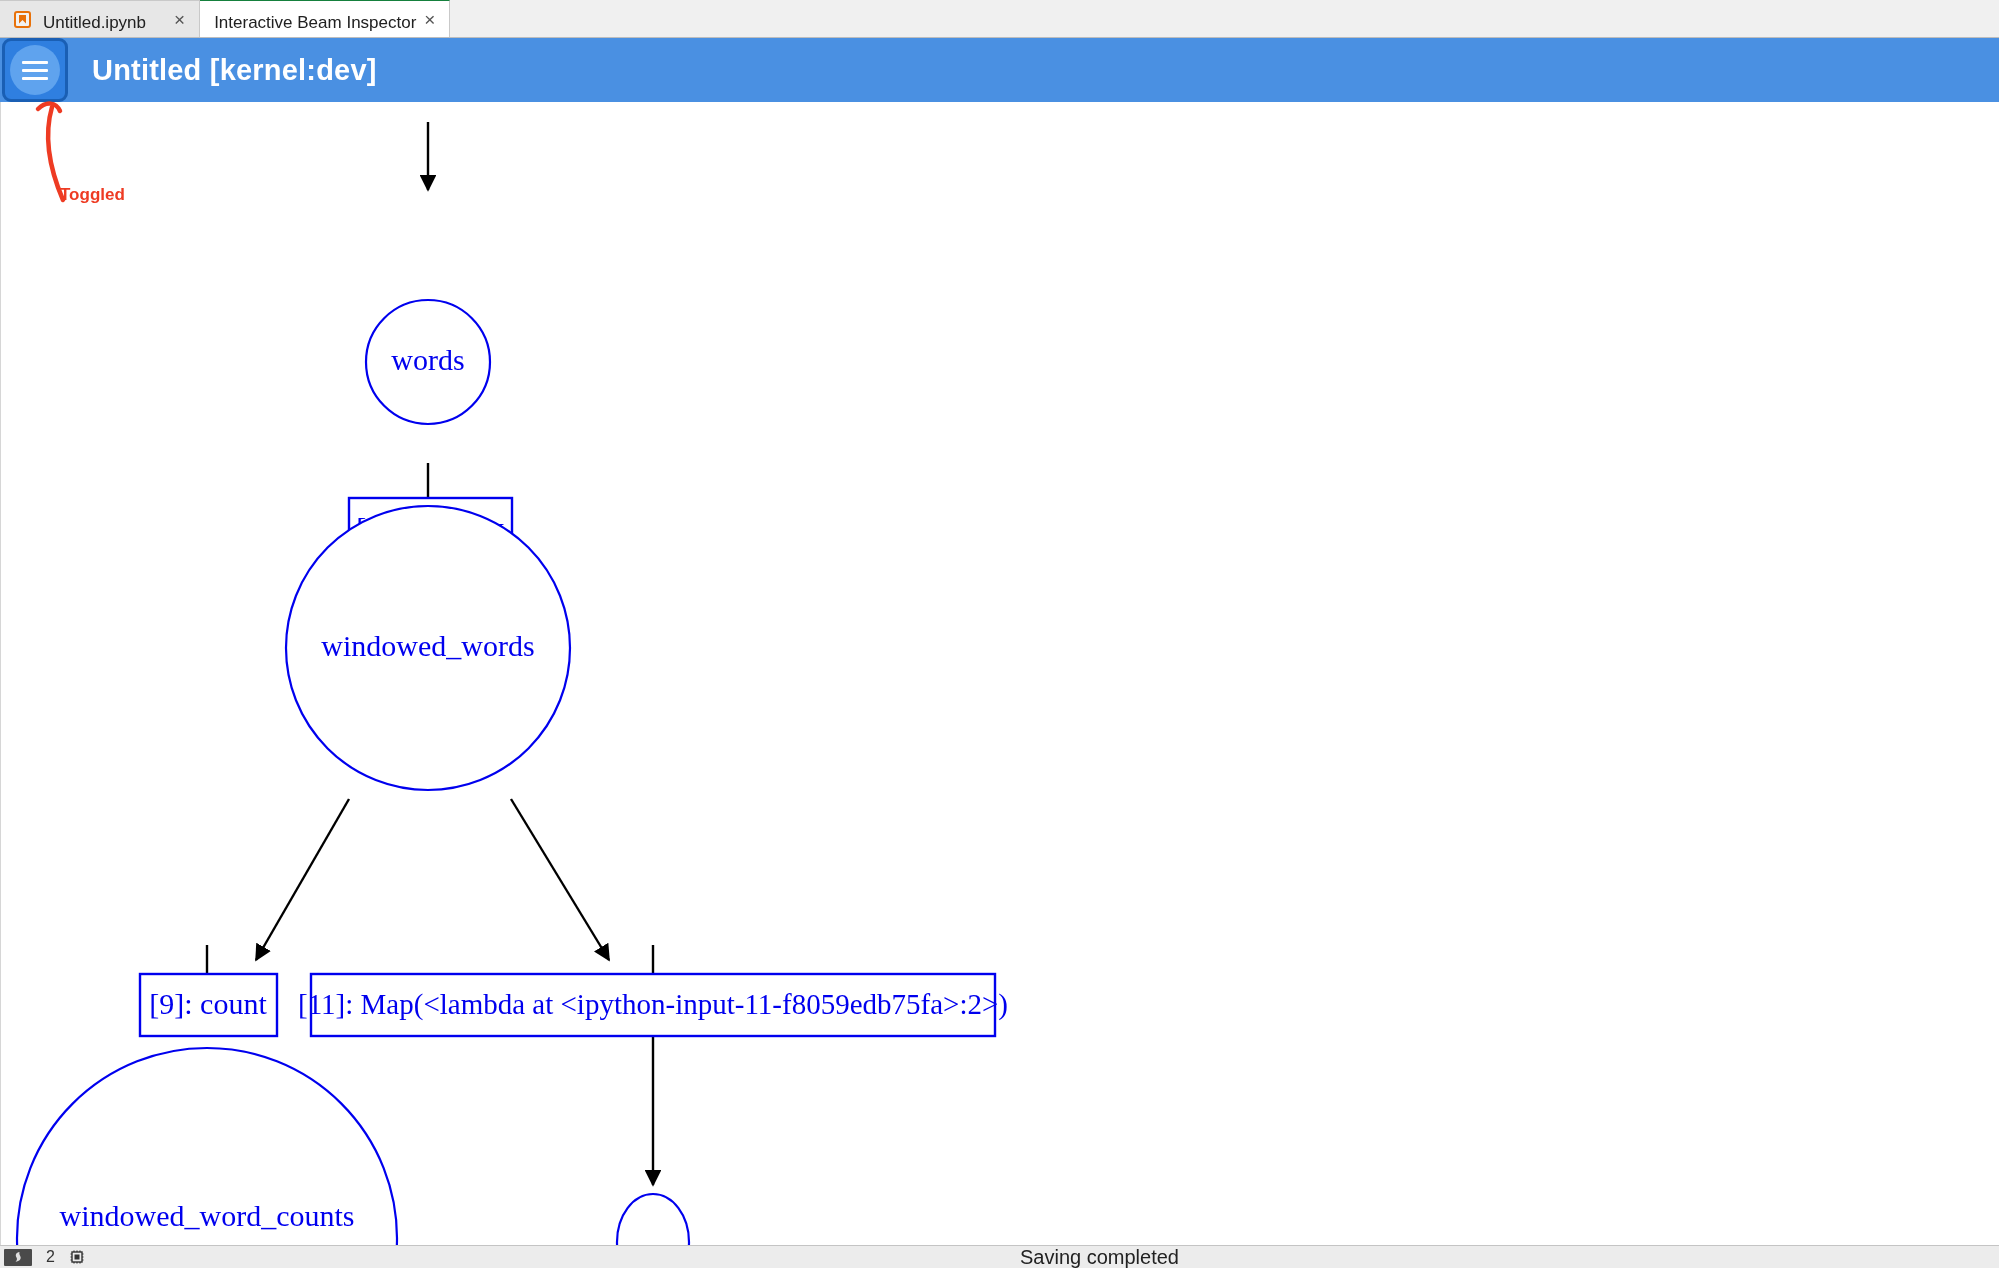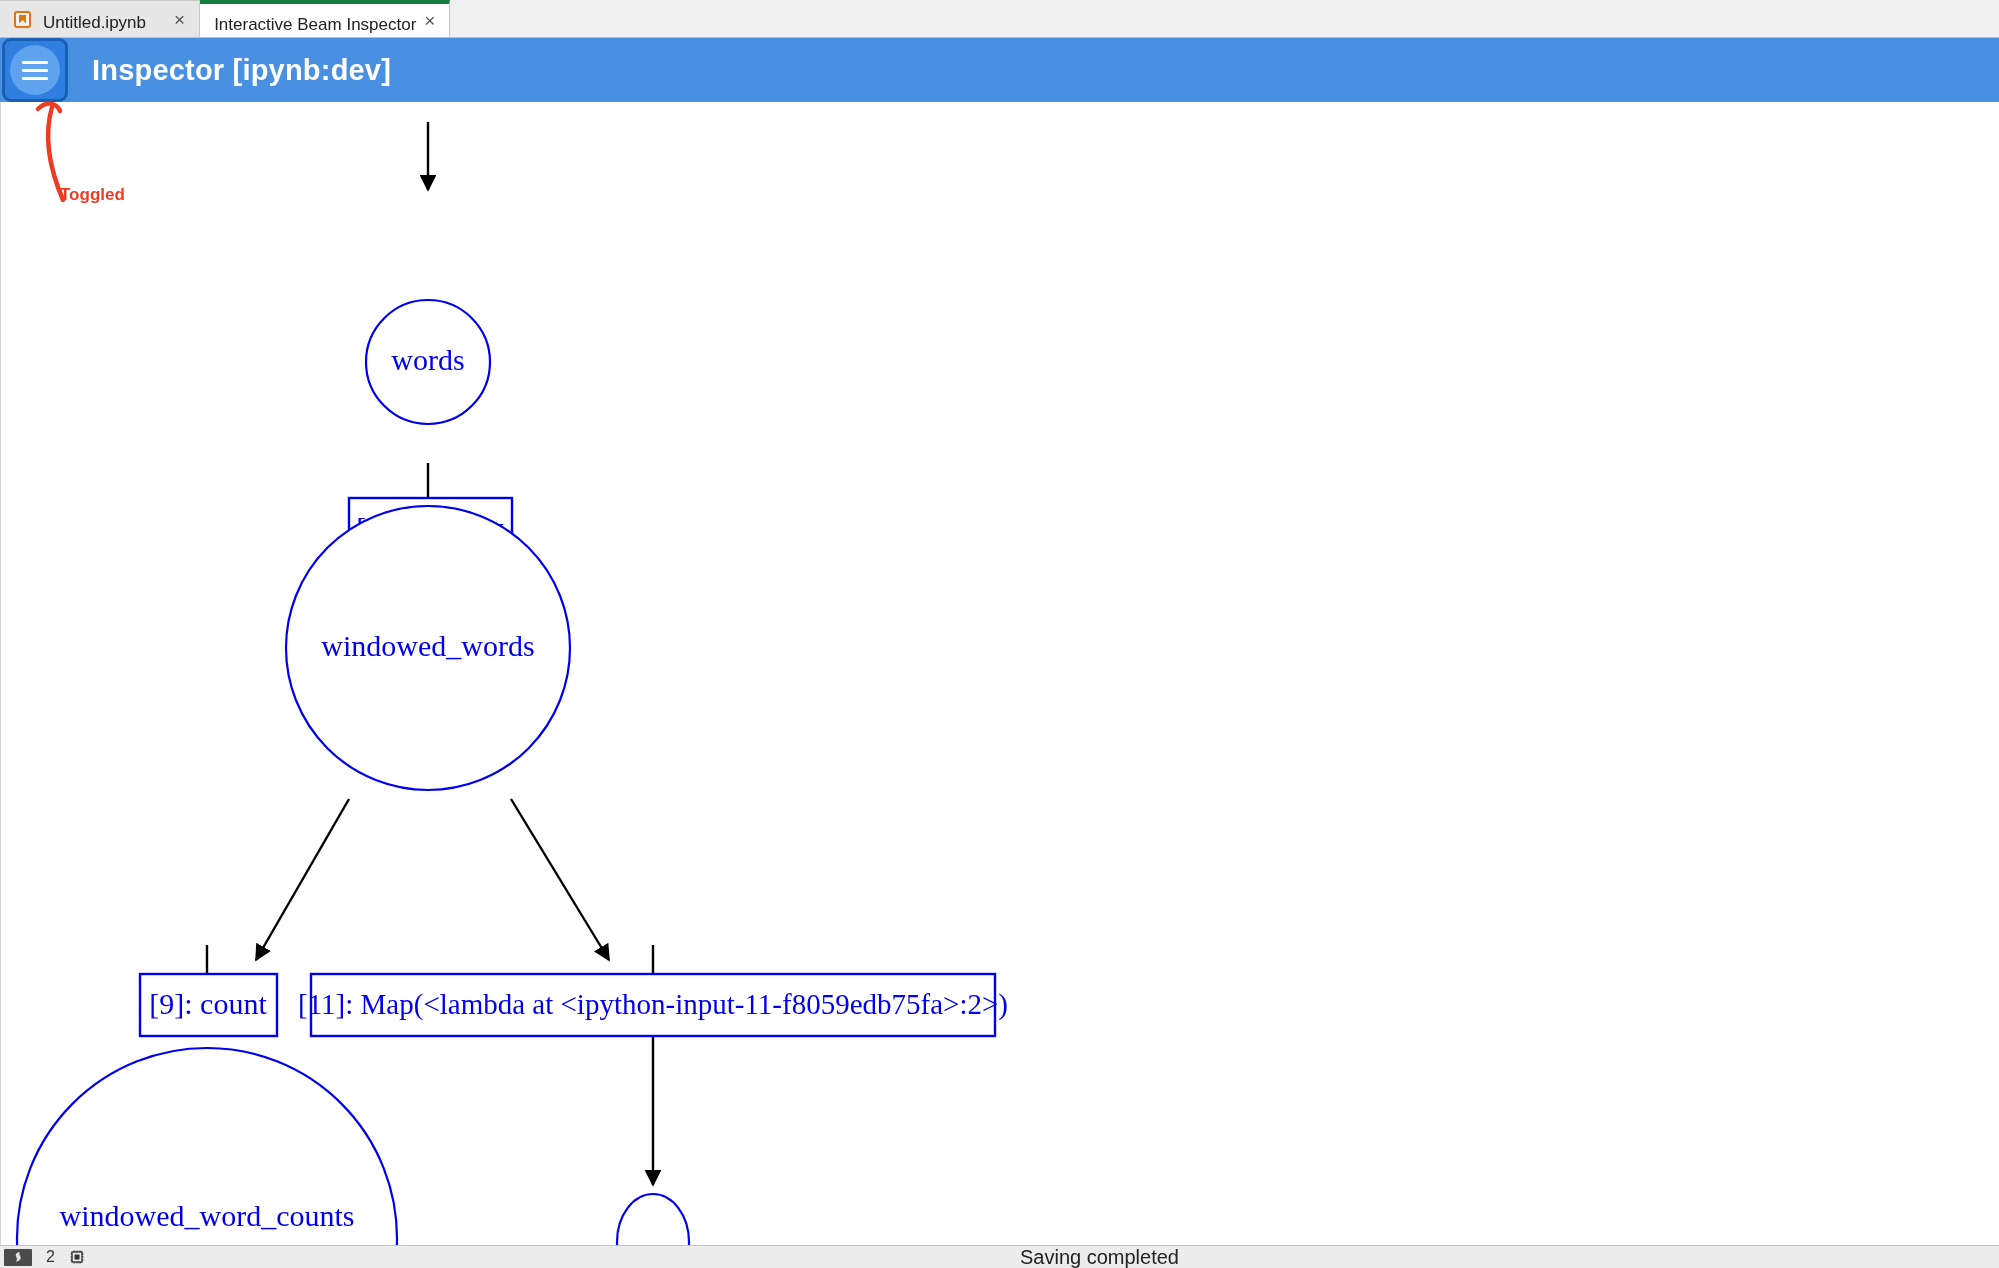--- a/index.html
+++ b/index.html
@@ -36,21 +36,21 @@
     font-size: 17px;
     color: #212121;
     position: relative;
     background: #e8e8e8;
     border-right: 1px solid #c9c9c9;
     border-top: 1px solid #c9c9c9;
   }
   .tab.inactive { background: #e7e7e7; }
   .tab.active {
     background: #ffffff;
-    border-top: 4px solid #15803d;
+    border-top: 1px solid #15803d;
   }
   .tab-icon-nb {
     width: 17px; height: 17px;
     border: 2px solid #e8710a;
     border-radius: 3px;
     background: #f2f2f2;
     margin-right: 12px;
     position: relative;
     flex: none;
     box-sizing: border-box;
@@ -204,21 +204,21 @@
 </div>
 
 <div class="header">
   <div class="hamburger-btn">
     <span class="hamburger-circle">
       <span></span>
         <span></span>
         <span></span>
     </span>
   </div>
-  <div class="header-title">Inspector [ipynb:dev]</div>
+  <div class="header-title">Untitled [kernel:dev]</div>
 </div>
 
 <div class="canvas">
   <svg class="graph-svg" width="1999" height="1143" viewBox="0 0 1999 1143">
     <defs>
       <marker id="arrow" viewBox="0 0 10 10" refX="9" refY="5" markerWidth="7" markerHeight="7" orient="auto-start-reverse">
         <path d="M 0 0 L 10 5 L 0 10 z" fill="#000000"></path>
       </marker>
     </defs>
 

